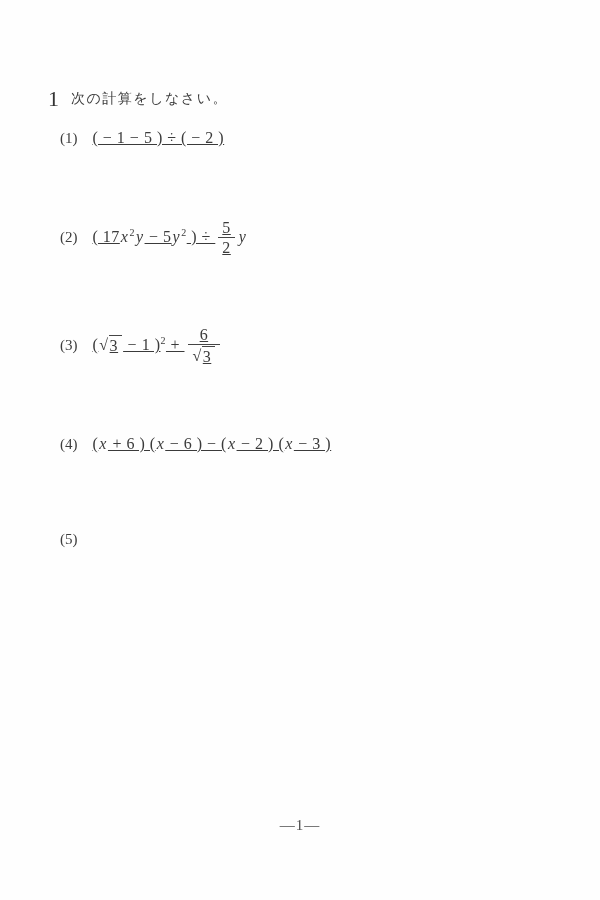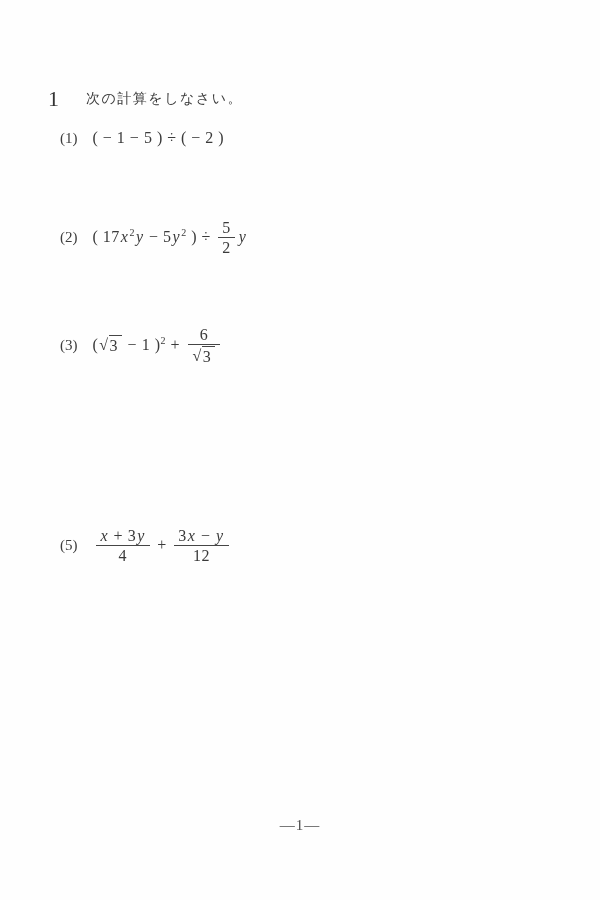--- a/index.html
+++ b/index.html
@@ -8,31 +8,31 @@
     font-family:"Liberation Serif","DejaVu Serif",serif;
     color:#3a3a3a;
     -webkit-font-smoothing:antialiased;
   }
   .page{
     position:relative;width:600px;height:900px;background:#fefefe;overflow:hidden;
   }
   
   .heading{position:absolute;top:86px;left:48px;white-space:nowrap;}
   .heading-number{font-size:22px;color:#333;}
-  .heading-text{font-size:14px;margin-left:23px;letter-spacing:1.5px;vertical-align:3px;color:#3d3d3d;}
+  .heading-text{font-size:14px;margin-left:8px;letter-spacing:1.5px;vertical-align:3px;color:#3d3d3d;}
   
   .problem{position:absolute;left:60px;font-size:16px;line-height:21px;white-space:nowrap;}
   .problem .problem-label{display:inline-block;margin-right:11px;font-size:15px;color:#3d3d3d;}
   .p1{top:127px}
   .p2{top:220px}
   .p3{top:327px}
   .p4{top:433px}
   .p5{top:528px}
   .math{display:inline-block;letter-spacing:0.5px;}
-  .m-text{font-style:normal;}
+  .m-text{font-style:normal;text-decoration:underline;}
   .m-var{font-style:italic;padding:0 1px;}
   .m-sup{font-size:10px;line-height:0;}
   
   .frac{
     display:inline-flex;flex-direction:column;align-items:center;
     vertical-align:middle;text-align:center;margin:0 3px;
   }
   .frac-num{padding:0 4px;line-height:1.05;display:inline-block;}
   .frac-den{border-top:1px solid #454545;padding:1px 4px 0 4px;line-height:1.15;align-self:stretch;}
   
@@ -73,29 +73,26 @@
           <span class="sqrt-body"><span class="m-text">3</span></span>
         </span><span class="m-text"> − 1 )</span><sup class="m-sup">2</sup><span class="m-text"> + </span><span class="frac">
           <span class="frac-num"><span class="m-text">6</span></span>
           <span class="frac-den"><span class="sqrt">
               <span class="sqrt-sym">√</span>
               <span class="sqrt-body"><span class="m-text">3</span></span>
             </span></span>
         </span></span>
   </div>
 
+  <div class="problem p4">
+    <span class="problem-label">(4)</span>
+    <span class="math"><span class="m-text">(</span><span class="m-var">x</span><span class="m-text"> + 6 ) (</span><span class="m-var">x</span><span class="m-text"> − 6 ) − (</span><span class="m-var">x</span><span class="m-text"> − 2 ) (</span><span class="m-var">x</span><span class="m-text"> − 3 )</span></span>
+  </div>
 
   <div class="problem p5">
     <span class="problem-label">(5)</span>
-    <span class="math"><span class="frac">
-          <span class="frac-num"><span class="m-var">x</span><span class="m-text"> + 3</span><span class="m-var">y</span></span>
-          <span class="frac-den"><span class="m-text">4</span></span>
-        </span><span class="m-text"> + </span><span class="frac">
-          <span class="frac-num"><span class="m-text">3</span><span class="m-var">x</span><span class="m-text"> − </span><span class="m-var">y</span></span>
-          <span class="frac-den"><span class="m-text">12</span></span>
-        </span></span>
   </div>
 
   <div class="footer">
     <span>—1—</span>
   </div>
 
 </div>
 
 </body></html>

